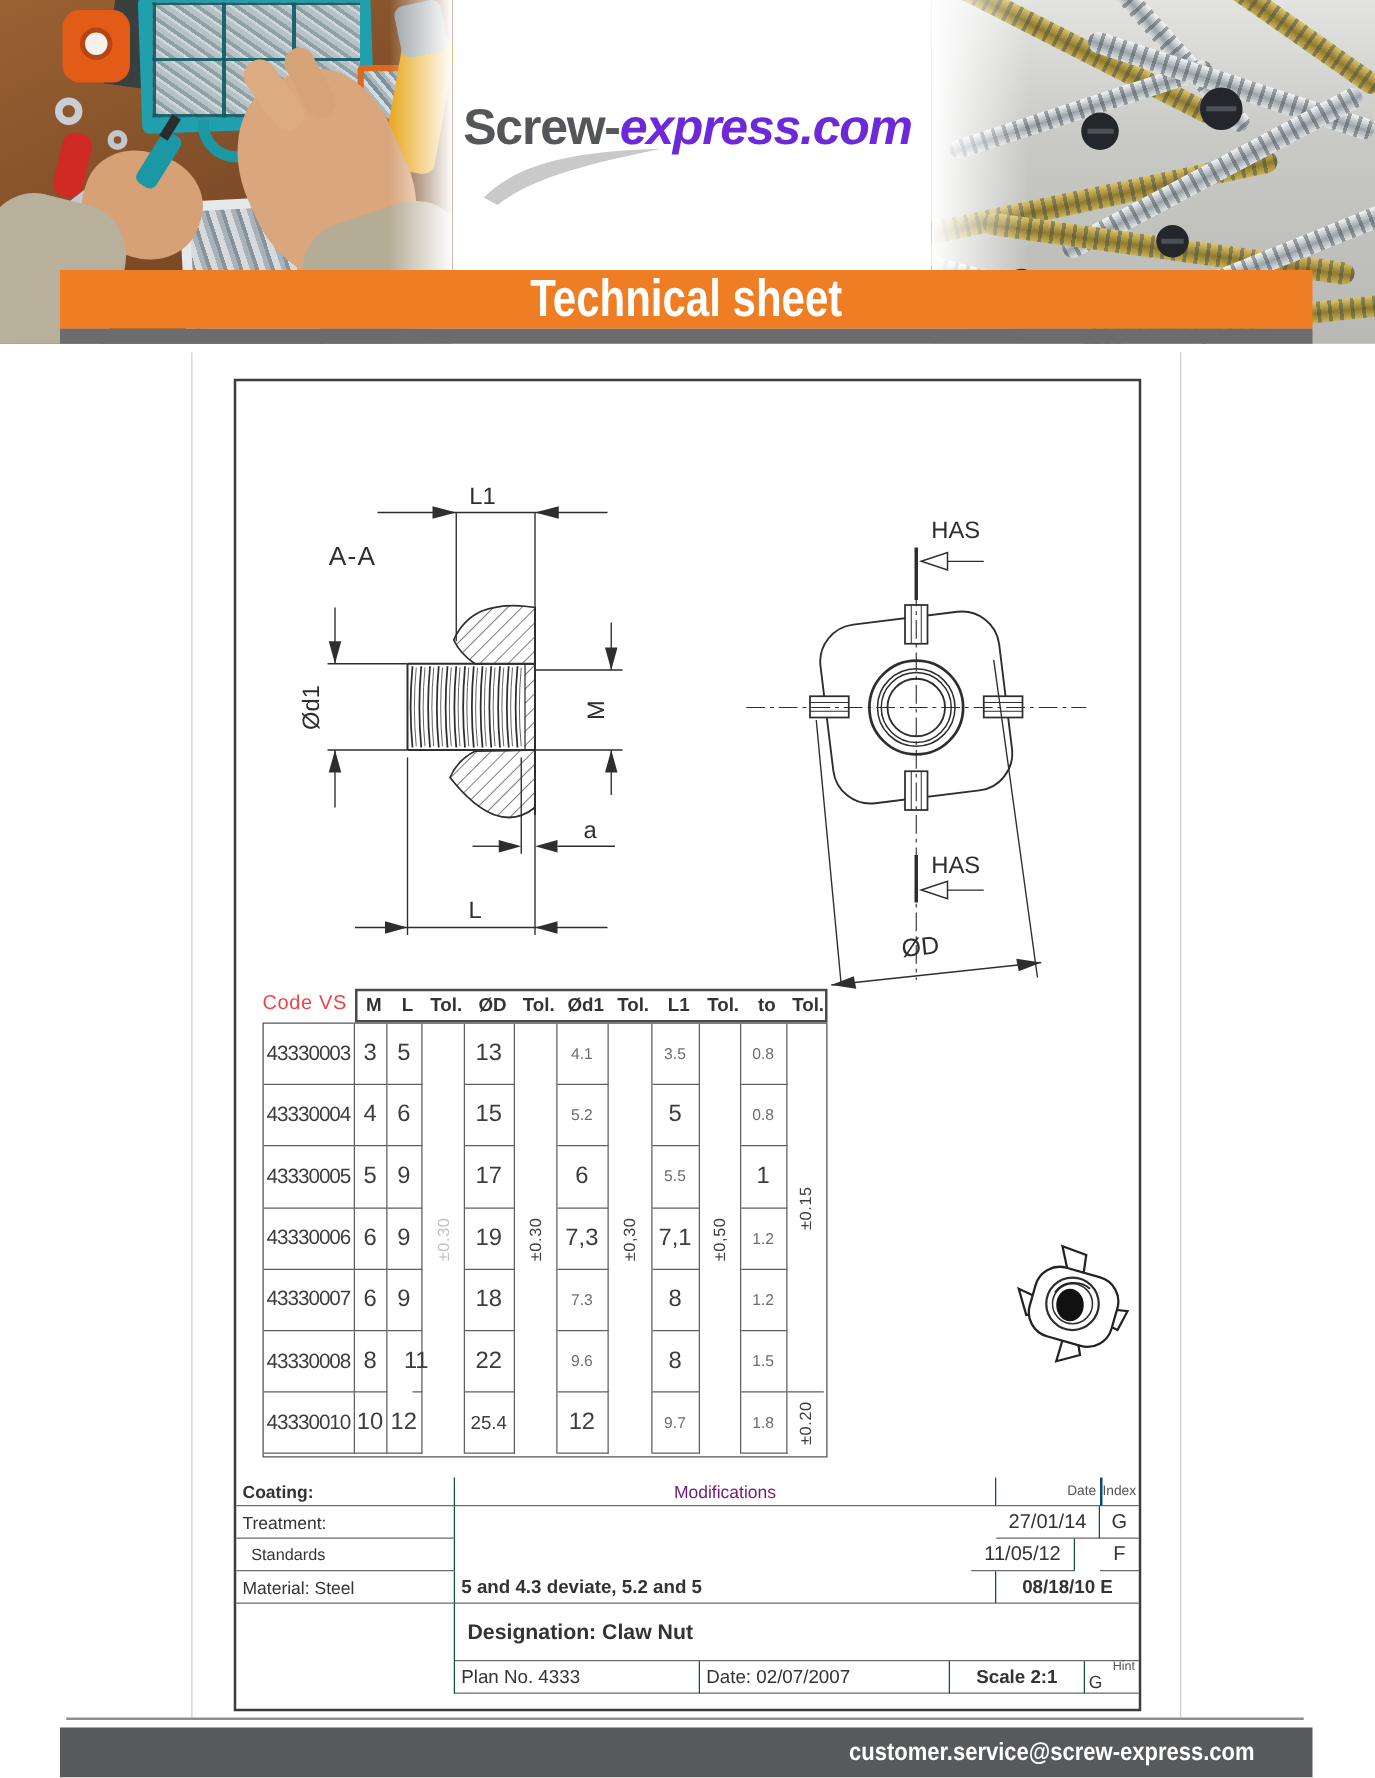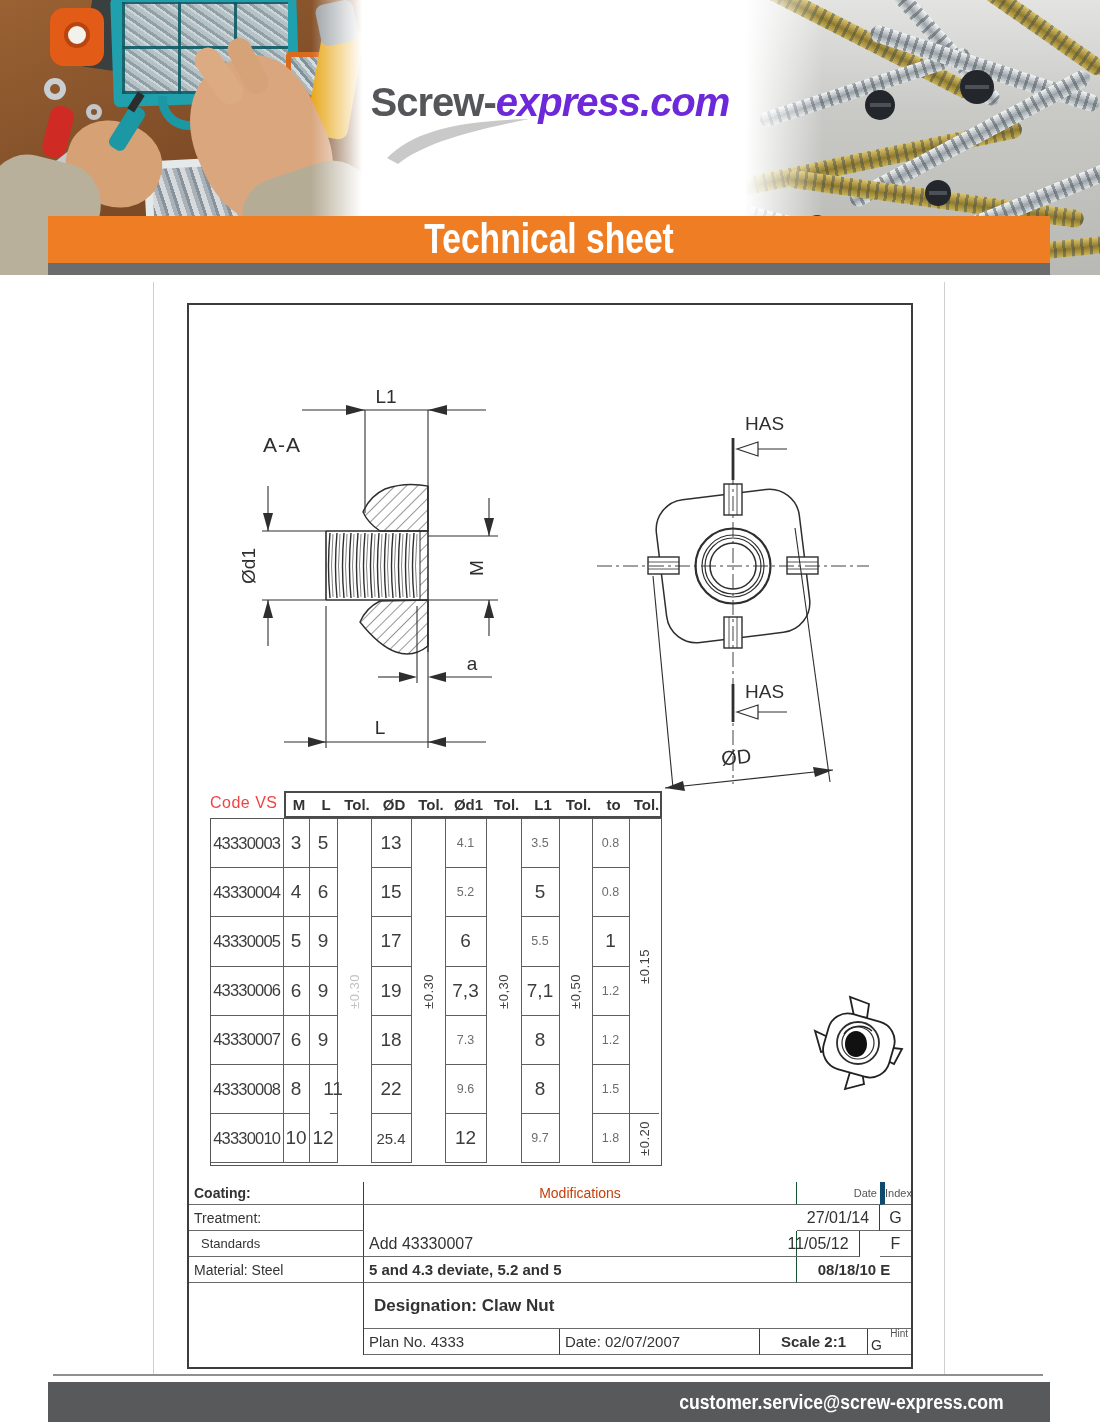--- a/index.html
+++ b/index.html
@@ -171,26 +171,25 @@
 
 <div id="frame">
 
   <div id="titleblock">
     <div class="tb pad" style="left:0;top:0;width:175px;height:23px;font-weight:bold;font-size:14px;">Coating:</div>
     <div class="tb pad" style="left:0;top:23px;width:175px;height:26px;font-size:14px;">Treatment:</div>
     <div class="tb pad" style="left:0;top:49px;width:175px;height:26px;font-size:13px;padding-left:12px;">Standards</div>
     <div class="tb pad" style="left:0;top:75px;width:175px;height:26px;font-size:14px;">Material: Steel</div>
     <div class="tb noB" style="left:0;top:101px;width:175px;height:72px;"></div>
 
-    <div class="tb center" style="left:175px;top:0;width:433px;height:23px;font-size:14px;color:#c2410c;">Modifications</div>
-    <div class="tb pad" style="left:175px;top:49px;width:433px;height:26px;font-size:16px;">Add 43330007</div>
+    <div class="tb center" style="left:175px;top:0;width:433px;height:23px;font-size:14px;color:#701a75;">Modifications</div>
     <div class="tb pad" style="left:175px;top:75px;width:433px;height:26px;font-size:15px;font-weight:bold;">5 and 4.3 deviate, 5.2 and 5</div>
 
     <div class="tb" style="left:608px;top:0;width:83px;height:23px;justify-content:flex-end;padding-right:3px;font-size:11px;color:#555;border-right:none;">Date</div>
-    <div class="tb noR" style="left:691px;top:0;width:31px;height:23px;font-size:11px;color:#555;border-left:5px solid #0c4a6e;">Index</div>
+    <div class="tb noR" style="left:691px;top:0;width:31px;height:23px;font-size:11px;color:#555;border-left:2px solid #0c4a6e;">Index</div>
     <div class="tb center" style="left:608px;top:23px;width:83px;height:26px;font-size:16px;">27/01/14</div>
     <div class="tb center noR" style="left:691px;top:23px;width:31px;height:26px;font-size:16px;">G</div>
     <div class="tb center" style="left:588px;top:49px;width:83px;height:26px;font-size:16px;">11/05/12</div>
     <div class="tb center noR" style="left:691px;top:49px;width:31px;height:26px;font-size:16px;">F</div>
     <div class="tb center noR" style="left:608px;top:75px;width:114px;height:26px;font-size:15px;font-weight:bold;">08/18/10 E</div>
 
     <div class="tb noR" style="left:175px;top:101px;width:547px;height:46px;font-size:17px;font-weight:bold;padding-left:10px;">Designation: Claw Nut</div>
 
     <div class="tb pad" style="left:175px;top:147px;width:196px;height:26px;font-size:15px;">Plan No. 4333</div>
     <div class="tb pad" style="left:371px;top:147px;width:200px;height:26px;font-size:15px;">Date: 02/07/2007</div>

